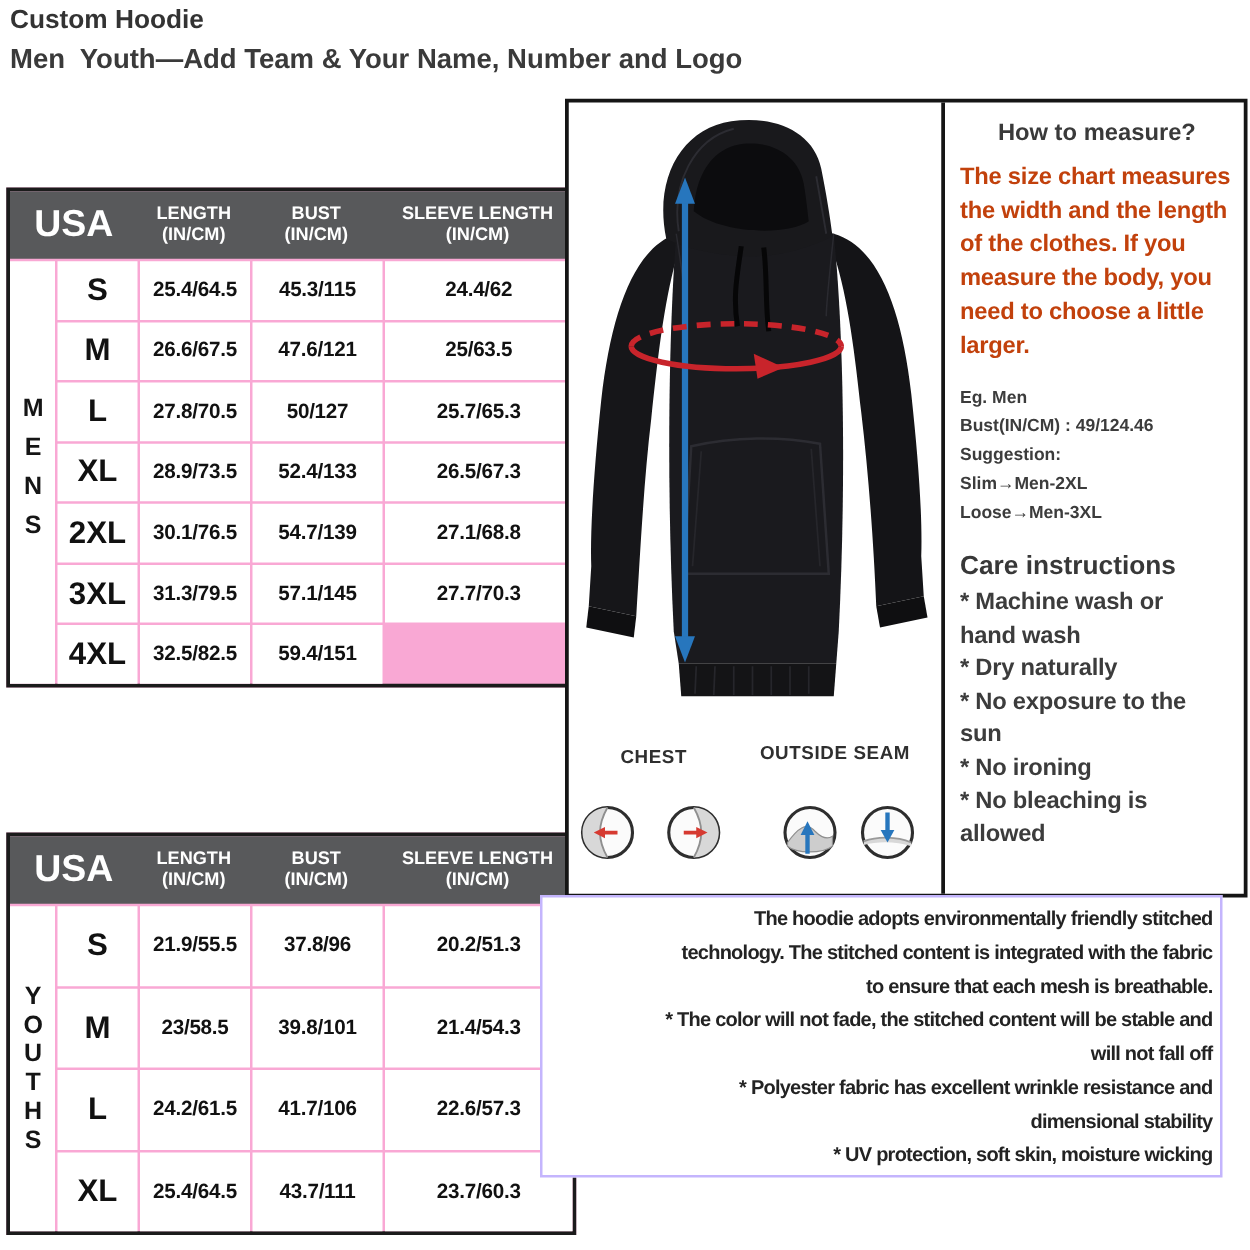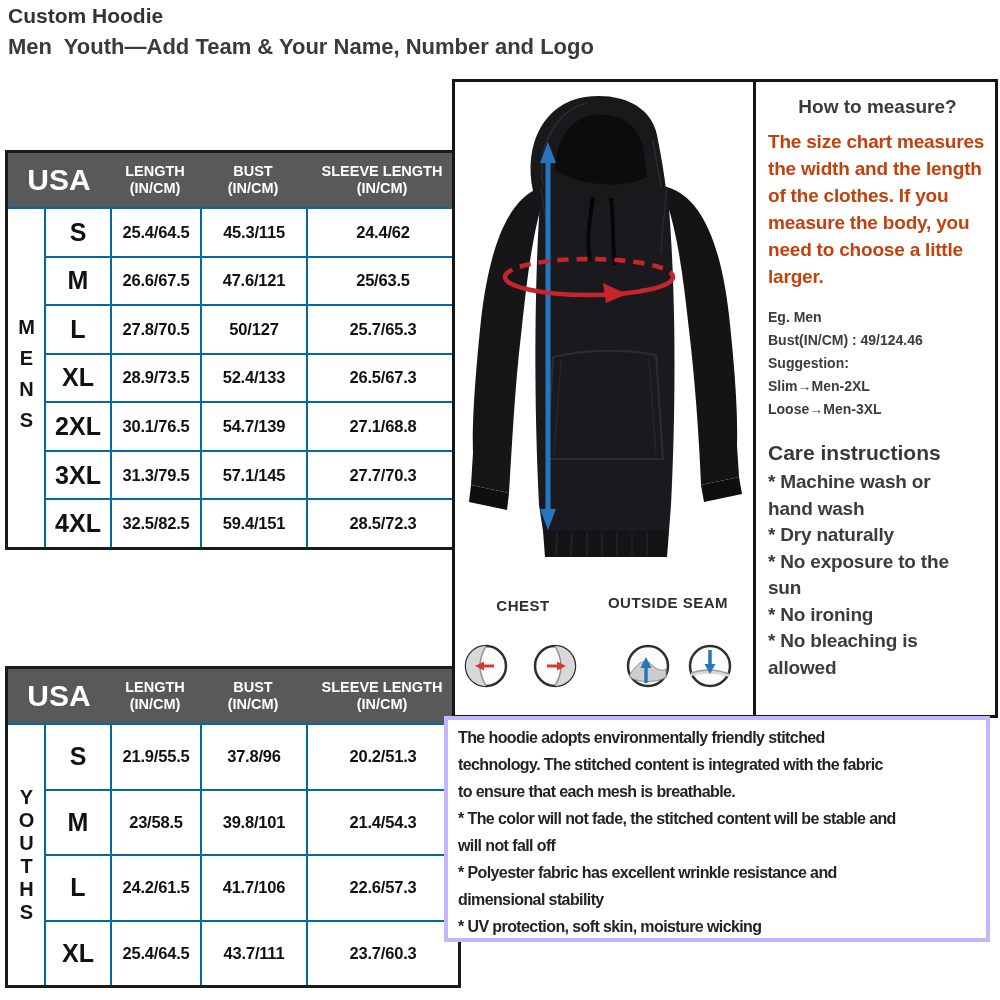--- a/index.html
+++ b/index.html
@@ -6,21 +6,21 @@
   #canvas{position:relative;width:1000px;height:1000px;background:#ffffff;overflow:hidden;
     font-family:"Liberation Sans","DejaVu Sans",sans-serif;color:#2f2f2f;}
   .pre{white-space:pre-line;}
 
   
   .page-title{position:absolute;left:8px;top:4px;font-size:21px;font-weight:700;color:#333;}
   .page-subtitle{position:absolute;left:8px;top:34px;font-size:22px;font-weight:600;color:#3a3a3a;white-space:pre-wrap;}
 
   
   .size-table{position:absolute;left:5px;width:456px;box-sizing:border-box;border:3px solid #1b1b1b;
-    background:#0369a1;display:grid;grid-template-columns:36px 64px 88px 104px 1fr;grid-gap:2px;}
+    background:#f9a8d4;display:grid;grid-template-columns:36px 64px 88px 104px 1fr;grid-gap:2px;}
   .size-table.mens{top:150px;height:400px;grid-template-rows:54px repeat(7,1fr);}
   .size-table.youths{top:666px;height:322px;grid-template-rows:54px repeat(4,1fr);}
   .thead{grid-column:1/6;background:#58595b;color:#fff;display:flex;align-items:center;}
   .th-usa{width:102px;text-align:center;font-size:30px;font-weight:700;}
   .th{display:flex;flex-direction:column;justify-content:center;text-align:center;font-size:14.5px;font-weight:700;line-height:17px;}
   .th-length{width:90px;}
   .th-bust{width:106px;}
   .th-sleeve{flex:1;}
   .group-cell{grid-column:1;background:#fff;display:flex;align-items:center;justify-content:center;
     writing-mode:vertical-rl;text-orientation:upright;font-weight:700;font-size:20px;color:#151515;}
@@ -41,22 +41,22 @@
   .howto-example{margin-top:16px;font-size:14px;font-weight:700;color:#3c3c3c;line-height:23px;}
   .care-heading{margin-top:20px;font-size:21px;font-weight:600;color:#383838;}
   .care-body{margin-top:4px;font-size:19px;font-weight:600;color:#3c3c3c;line-height:26.5px;letter-spacing:-0.2px;}
 
   .diagram-label{position:absolute;font-size:15px;font-weight:700;color:#2f2f2f;text-align:center;letter-spacing:0.5px;}
   .label-chest{left:28px;top:515px;width:80px;}
   .label-seam{left:143px;top:512px;width:140px;}
   .mcircle{position:absolute;width:46px;height:46px;top:561px;}
 
   
-  .desc-box{position:absolute;left:444px;top:716px;width:546px;height:226px;box-sizing:border-box;
-    border:4px solid #c4b5fd;background:#fff;padding:4px 6px 0 10px;}
+  .desc-box{position:absolute;left:432px;top:716px;width:546px;height:226px;box-sizing:border-box;
+    border:2px solid #c4b5fd;background:#fff;padding:4px 6px 0 10px;text-align:right;}
   .desc-text{font-size:16px;font-weight:700;color:#232323;line-height:27px;letter-spacing:-0.6px;}
 </style>
 </head>
 <body>
 
 <div id="canvas">
 
   <div class="page-title">Custom Hoodie</div>
   <div class="page-subtitle">Men  Youth—Add Team &amp; Your Name, Number and Logo</div>
 
@@ -104,21 +104,20 @@
     <div class="cell val">27.1/68.8</div>
 
     <div class="cell size">3XL</div>
     <div class="cell val">31.3/79.5</div>
     <div class="cell val">57.1/145</div>
     <div class="cell val">27.7/70.3</div>
 
     <div class="cell size">4XL</div>
     <div class="cell val">32.5/82.5</div>
     <div class="cell val">59.4/151</div>
-    <div class="cell val">28.5/72.3</div>
   </div>
 
   <div class="size-table youths">
     <div class="thead">
       <div class="th-usa">USA</div>
       <div class="th th-length">
         <div>LENGTH</div>
         <div>(IN/CM)</div>
       </div>
       <div class="th th-bust">

